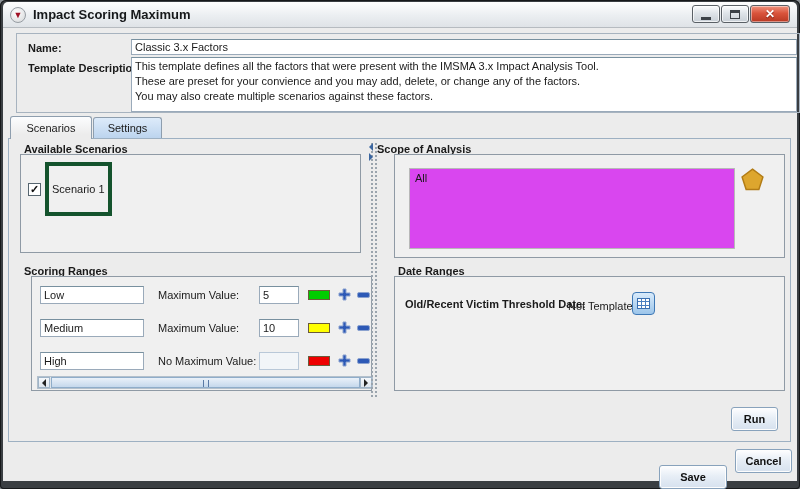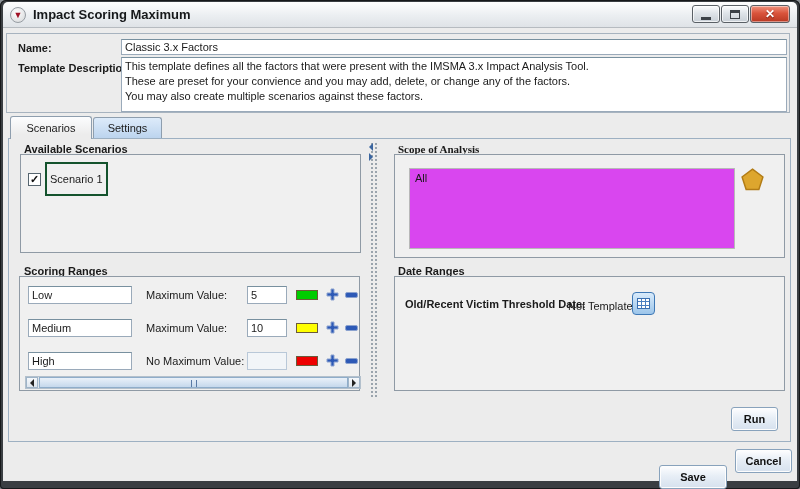--- a/index.html
+++ b/index.html
@@ -25,21 +25,21 @@
   .winbtn.max { left:718px; width:28px; }
   .winbtn.close { left:747px; width:40px;
             background:linear-gradient(#f0937e,#d9543c 45%,#b93822); box-shadow:inset 0 0 0 1px rgba(255,255,255,.45);
             color:#fff; font-size:12px; font-weight:bold; text-shadow:0 1px 1px #7a1608; }
   .glyph-min { width:10px; height:3px; background:#3c4248; margin-top:8px; }
   .glyph-max { width:10px; height:9px; border:1px solid #3c4248; border-top:3px solid #3c4248; background:transparent; }
 
   .content { left:3px; top:28px; width:794px; height:453px; background:#ececec; }
 
   .panel-border { border:1px solid #a7b3bf; }
-  .top-panel { left:3px; top:5px; width:784px; height:80px; }
+  .top-panel { left:13px; top:5px; width:784px; height:80px; }
   .lbl { font-size:11px; color:#1a1a1a; }
   .bold { font-weight:bold; }
 
   .field { font-family:"Liberation Sans", sans-serif; font-size:11px; color:#1a1a1a;
            background:#fff; border:1px solid #9aaaba; border-top-color:#78909f;
            padding:0 3px; outline:none; }
   textarea.field { resize:none; overflow:hidden; line-height:1.35; padding-top:1px; }
   .field.disabled { background:#f2f5f8; border-color:#b9c8d8; }
 
   .tab { border:1px solid #8e9eae; border-bottom:none; border-radius:3px 3px 0 0;
@@ -49,21 +49,21 @@
   .tab.hover    { left:90px; top:89px; width:69px; height:21px; background:linear-gradient(#ddebfa,#bcd4ee); }
 
   .tab-panel { left:5px; top:110px; width:783px; height:304px; border:1px solid #9db0c2; background:#ececec; z-index:1; }
   .split { left:9px; top:112px; width:775px; height:258px; border:1px solid #b2c0ce; background:#eeeeee; }
 
   .groupbox { border:1px solid #8f9aa5; background:#f0f0f0; }
   .glist { background:#d946ef; border:1px solid #b8b8b8; }
 
   .checkbox { width:13px; height:13px; background:#fff; border:1px solid #56656f;
               font-size:11px; line-height:11px; text-align:center; color:#111; font-weight:bold; }
-  .cb-label { border:2px solid #14532d; padding:8px 3px; font-size:11px; line-height:14px; background:transparent; }
+  .cb-label { border:4px solid #14532d; padding:16px 3px; font-size:11px; line-height:14px; background:transparent; }
 
   .swatch { width:22px; height:10px; border:1px solid #6b5a3a; }
 
   .iconbtn { display:flex; align-items:center; justify-content:center; }
 
   .hscroll { height:13px; background:#dfe5ea; border:1px solid #b3c0cc; }
   .sbtn { width:12px; height:11px; background:linear-gradient(#f5f8fb,#dde5ee); border:1px solid #9fb4c8;
           display:flex; align-items:center; justify-content:center; }
   .tri-l { width:0; height:0; border:4px solid transparent; border-right-color:#222; border-left:none; }
   .tri-r { width:0; height:0; border:4px solid transparent; border-left-color:#222; border-right:none; }
@@ -133,21 +133,21 @@
 
     <div class="abs lbl bold" style="left:21px; top:115px; z-index:2;">Available Scenarios</div>
     <div class="abs groupbox" style="left:17px; top:126px; width:341px; height:99px; z-index:2;">
       <div class="abs" style="left:7px; top:7px; display:flex; align-items:center;">
         <span class="checkbox">✓</span>
         <span class="cb-label lbl" style="margin-left:4px;">Scenario 1</span>
       </div>
     </div>
 
     <div class="abs lbl bold" style="left:21px; top:237px; z-index:2;">Scoring Ranges</div>
-    <div class="abs groupbox" style="left:16px; top:248px; width:341px; height:115px; z-index:2;">
+    <div class="abs groupbox" style="left:28px; top:248px; width:341px; height:115px; z-index:2;">
 
       <div class="abs" style="left:0; top:9px; width:340px; height:20px;">
         <input class="abs field" style="left: 8px; top: 0px; width: 104px; height: 18px;" value="Low">
         <span class="abs lbl" style="left:126px; top:3px;">Maximum Value:</span>
         <input class="abs field" style="left: 227px; top: 0px; width: 40px; height: 18px;" value="5">
         <span class="abs swatch" style="left: 276px; top: 4px; background: rgb(0, 204, 0);"></span>
         <span class="abs iconbtn" style="left:306px; top:2px;">
           <svg width="13" height="13">
               <path d="M5 1h3v4h4v3H8v4H5V8H1V5h4z" fill="#2d59b6" stroke="#8ba2cf" stroke-width="1"></path>
             </svg>
@@ -204,21 +204,21 @@
             <span class="tri-r"></span>
           </span>
       </div>
     </div>
 
     <div class="abs divider" style="z-index:2;">
       <span class="div-arrow left"></span>
       <span class="div-arrow right"></span>
     </div>
 
-    <div class="abs lbl bold" style="left:395px; top:115px; z-index:2;font-family:Liberation Serif, serif;">Scope of Analysis</div>
+    <div class="abs lbl bold" style="left:374px; top:115px; z-index:2;">Scope of Analysis</div>
     <div class="abs groupbox" style="left:391px; top:126px; width:391px; height:104px; z-index:2;">
       <div class="abs glist" style="left:14px; top:13px; width:326px; height:81px;">
         <div class="lbl" style="padding:3px 0 0 5px;">All</div>
       </div>
       <span class="abs iconbtn" style="left:345px; top:12px;">
         <svg width="25" height="25" viewBox="0 0 24 24">
           <polygon points="12,2 22,9.6 18.1,21.6 5.9,21.6 2,9.6" stroke="#b27c16" stroke-width="1.4" fill="#dda62e"></polygon>
         </svg>
       </span>
     </div>

